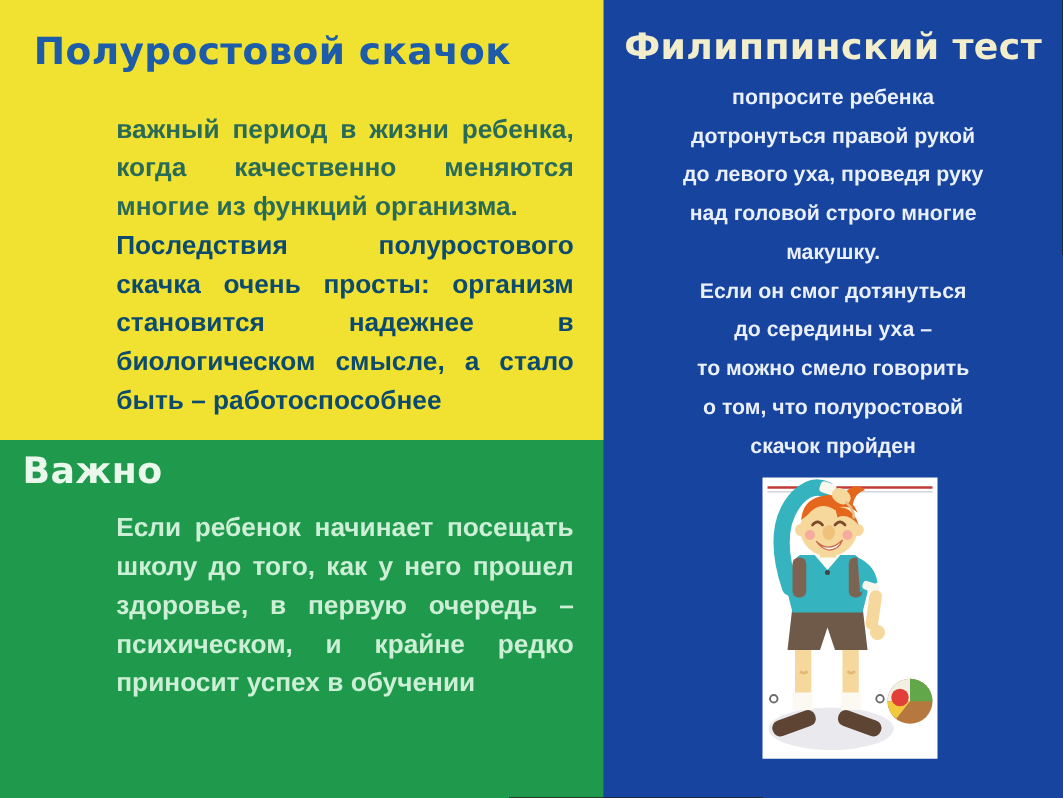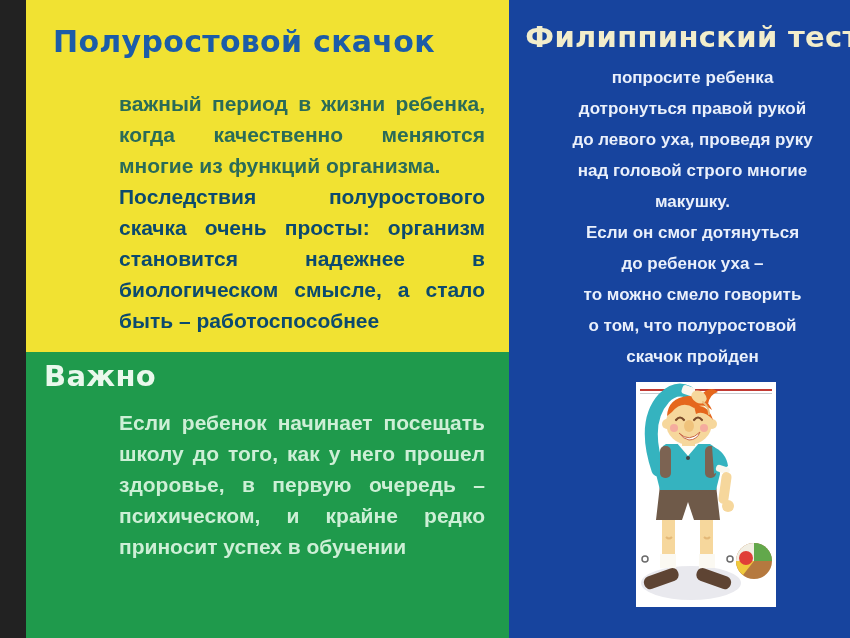--- a/index.html
+++ b/index.html
@@ -1,20 +1,20 @@
 <!DOCTYPE html>
 <html><head>
 <meta charset="utf-8">
 <style>
   html,body{margin:0;padding:0;background:#222;}
   .poster{
     position:relative;width:850px;height:638px;overflow:hidden;
     font-family:"Liberation Sans",sans-serif;
   }
-  .panel{position:absolute;margin-left:26px;}
+  .panel{position:absolute;}
   .panel-yellow{left:0;top:0;width:483px;height:352px;background:#F1E232;}
   .panel-green{left:0;top:352px;width:483px;height:286px;background:#1F9A4C;}
   .panel-blue{left:483px;top:0;width:367px;height:638px;background:#17449E;}
 
   .display-head{
     font-family:"DejaVu Sans",sans-serif;
     font-weight:800;letter-spacing:.3px;white-space:nowrap;
   }
   .head-growth{position:absolute;left:27px;top:24px;font-size:30px;color:#1C5CA8;}
   .head-important{position:absolute;left:18px;top:7px;font-size:29px;color:#EAF8EC;}
@@ -71,21 +71,21 @@
 
   <div class="panel panel-blue">
     <div class="display-head head-test">Филиппинский тест</div>
     <div class="bodytext body-test">
       <span class="line">попросите ребенка</span>
       <span class="line">дотронуться правой рукой</span>
       <span class="line">до левого уха, проведя руку</span>
       <span class="line">над головой строго многие</span>
       <span class="line">макушку.</span>
       <span class="line">Если он смог дотянуться</span>
-      <span class="line">до ребенок уха –</span>
+      <span class="line">до середины уха –</span>
       <span class="line">то можно смело говорить</span>
       <span class="line">о том, что полуростовой</span>
       <span class="line">скачок пройден</span>
     </div>
 
     <div class="card">
       <div class="card-redline"></div>
       <div class="card-grayline"></div>
       <svg viewBox="0 0 140 225" width="140" height="225">
 

